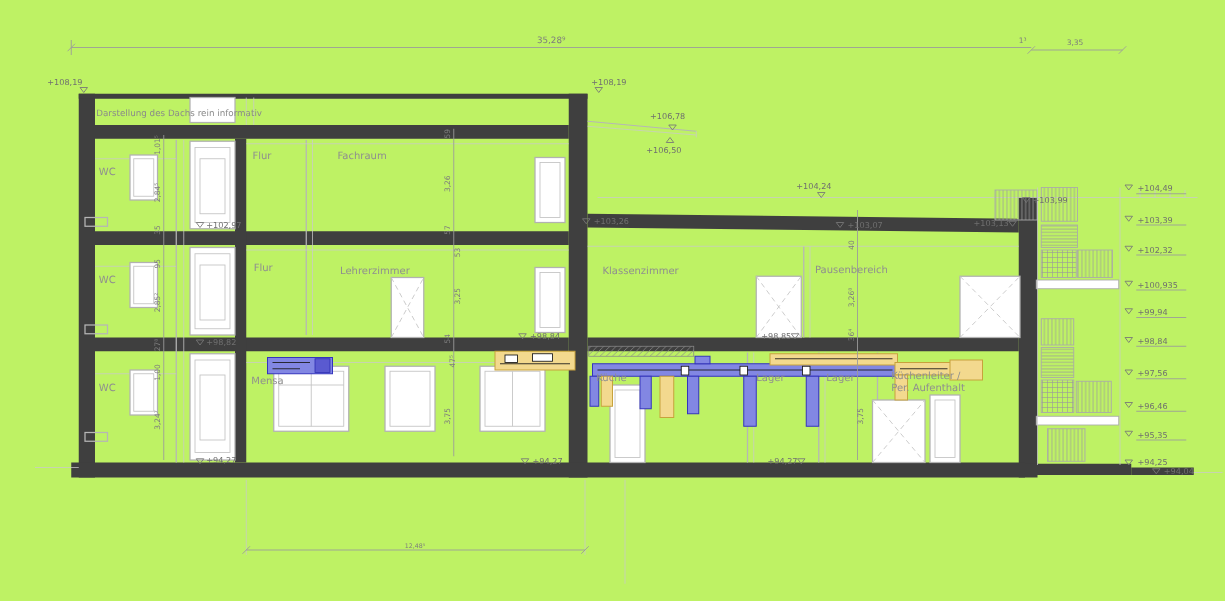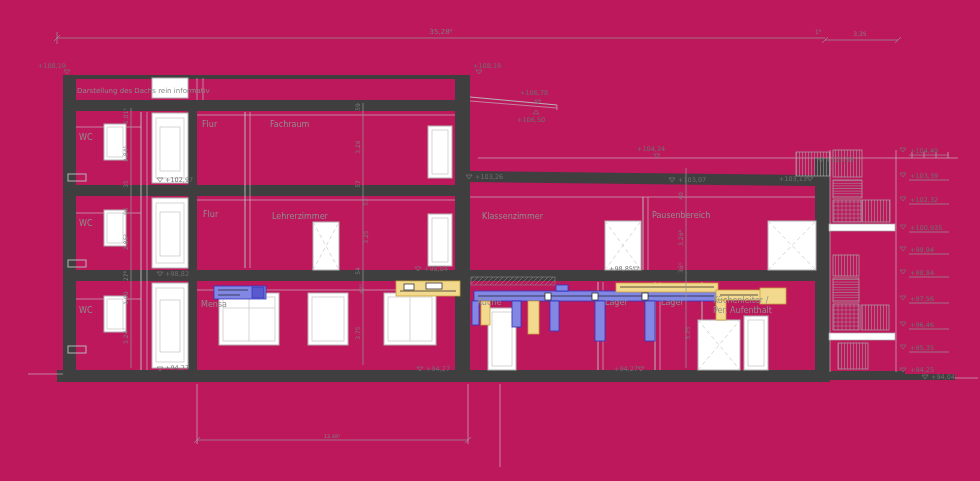--- a/index.html
+++ b/index.html
@@ -1,16 +1,16 @@
 <!DOCTYPE html>
 <html><head>
 <meta charset="utf-8">
 <style>
   html,body{margin:0;padding:0;background:#ffffff;}
-  .canvas{position:relative;width:980px;height:481px;background:#be185d;overflow:hidden;
+  .canvas{position:relative;width:980px;height:481px;background:#bef264;overflow:hidden;
           font-family:"Liberation Sans","DejaVu Sans",sans-serif;}
   svg{display:block;}
   .wall{fill:#3f3f3f;stroke:none;}
   .lw{stroke:#b6b6b6;stroke-width:1;fill:none;}
   .thin{stroke:#c9c9c9;stroke-width:0.6;fill:none;}
   .dim{stroke:#9a9a9a;stroke-width:0.7;fill:none;}
   .frame{fill:#ffffff;stroke:#b2b2b2;stroke-width:1;}
   .frame2{fill:none;stroke:#c4c4c4;stroke-width:0.7;}
   .dash{stroke:#c5c5c5;stroke-width:0.7;fill:none;stroke-dasharray:4 3;}
   .tri{fill:none;stroke:#777;stroke-width:0.7;}

